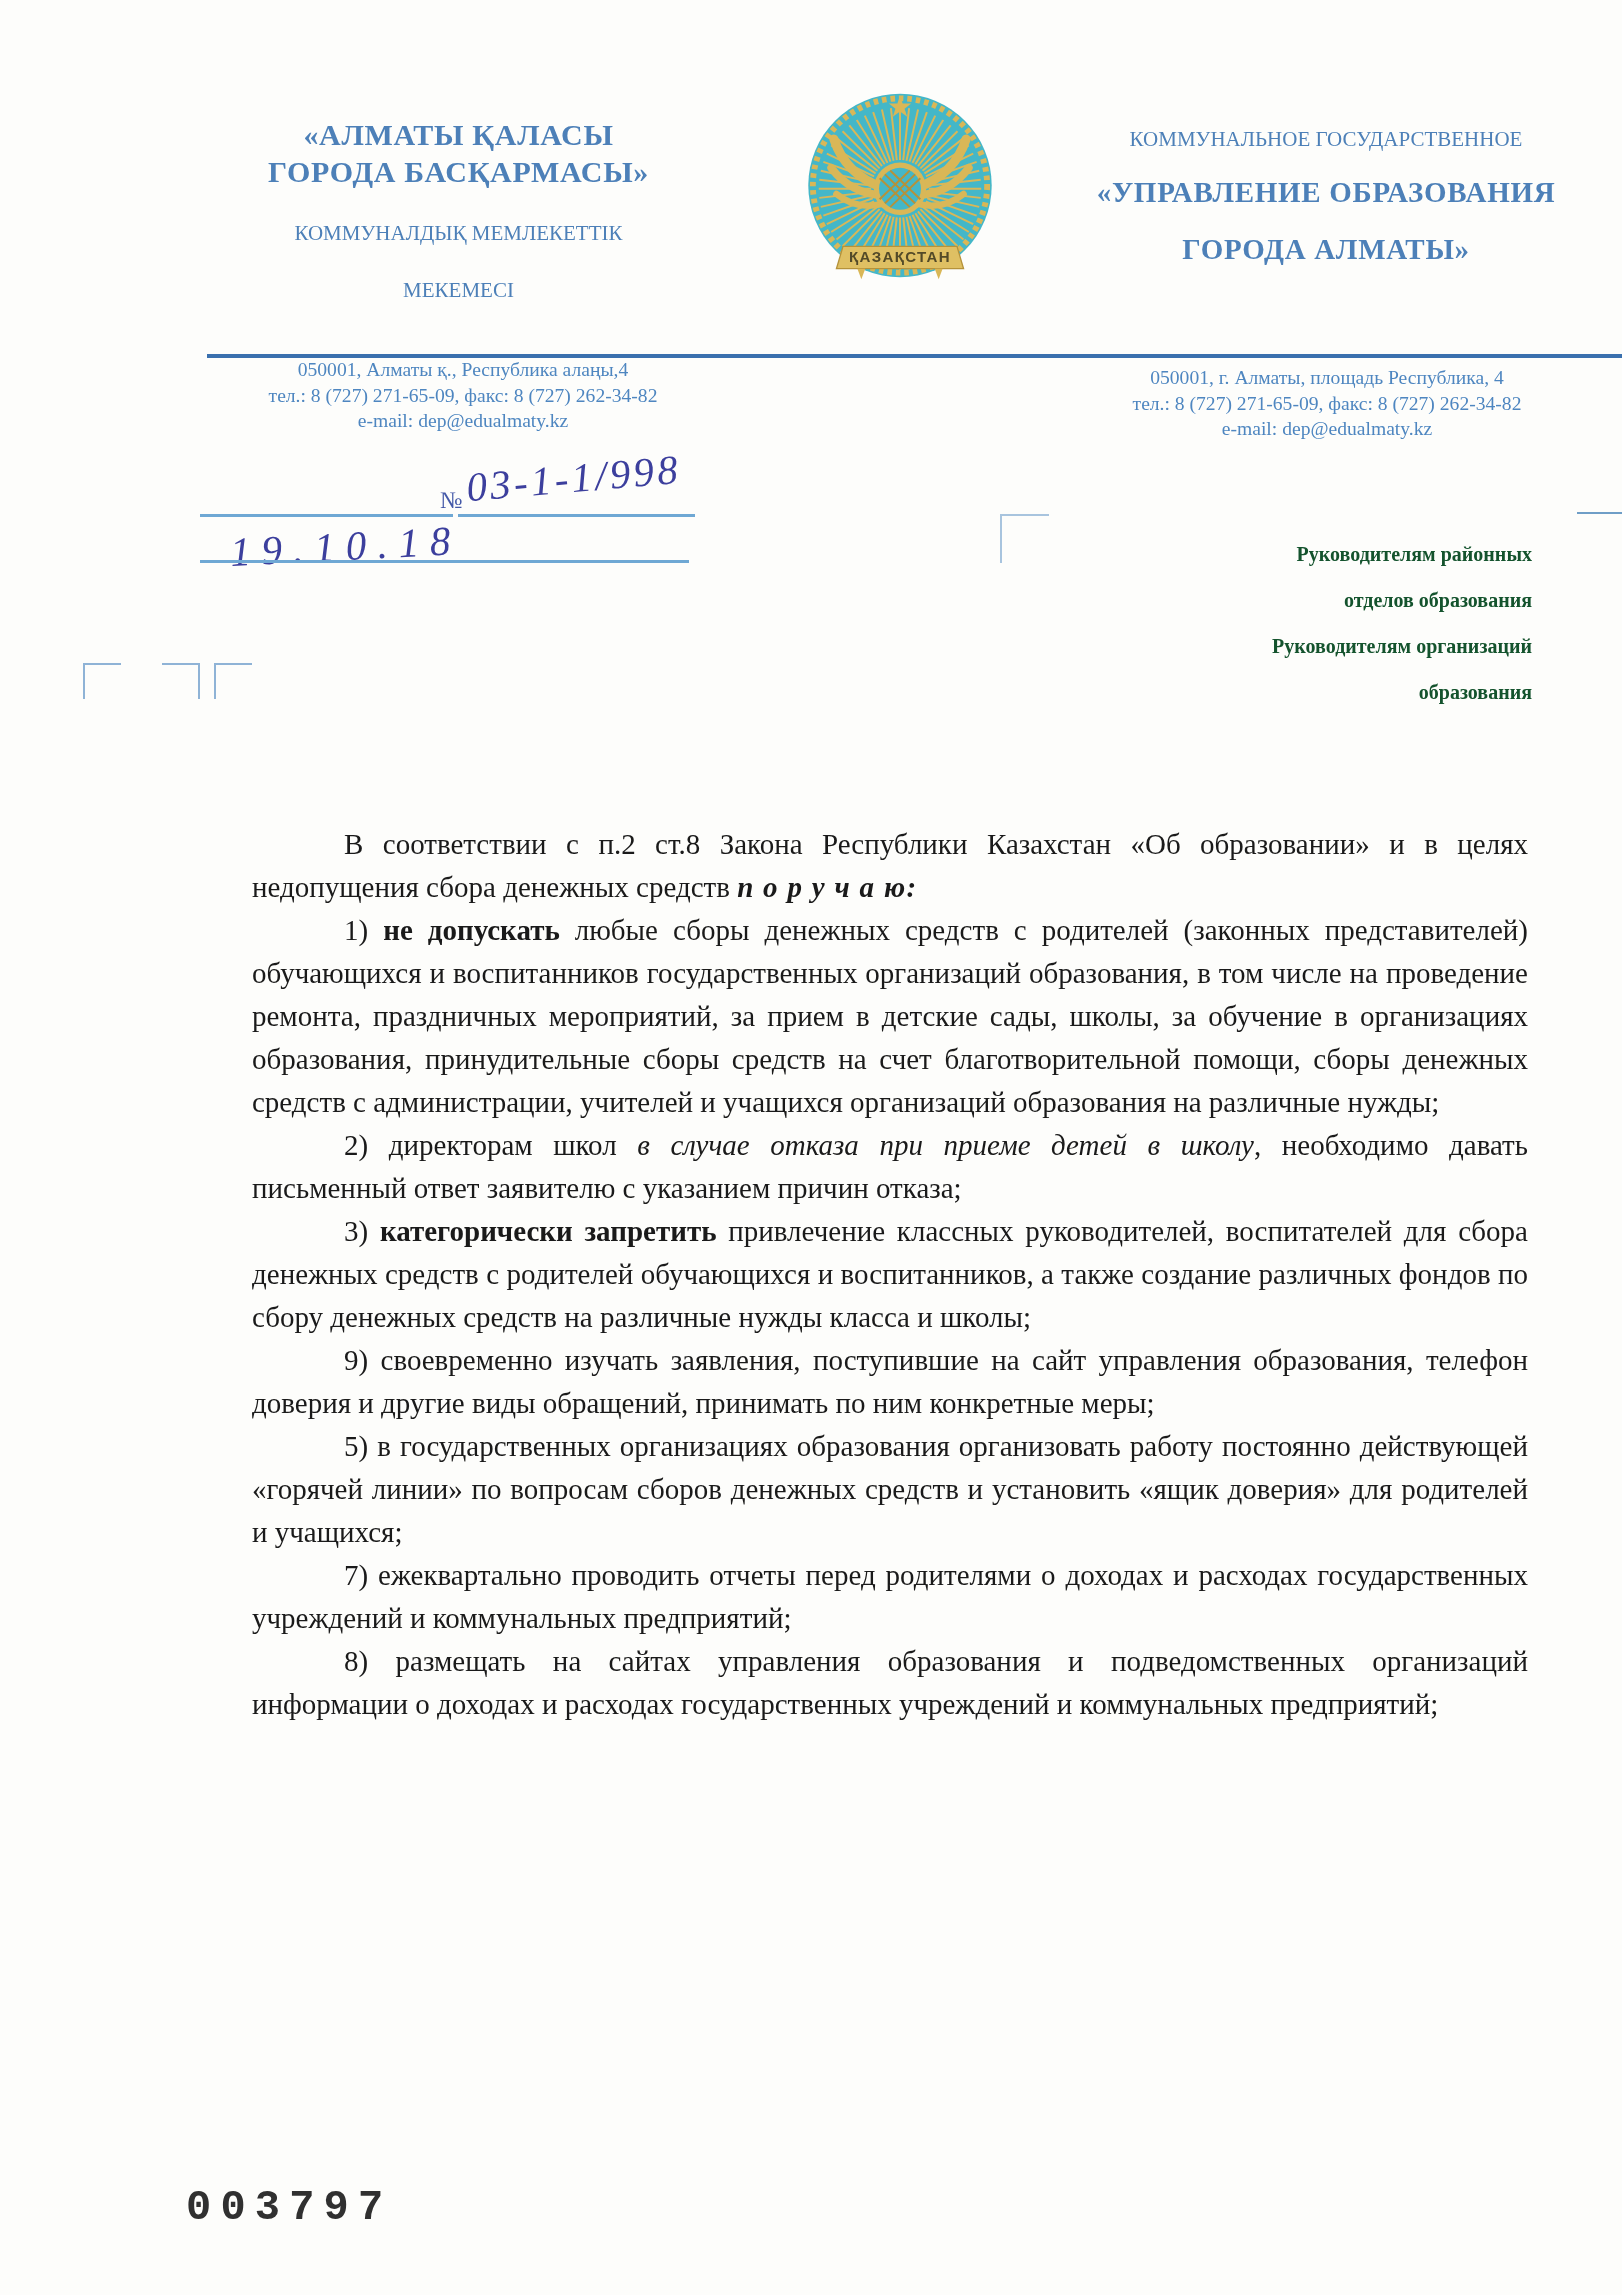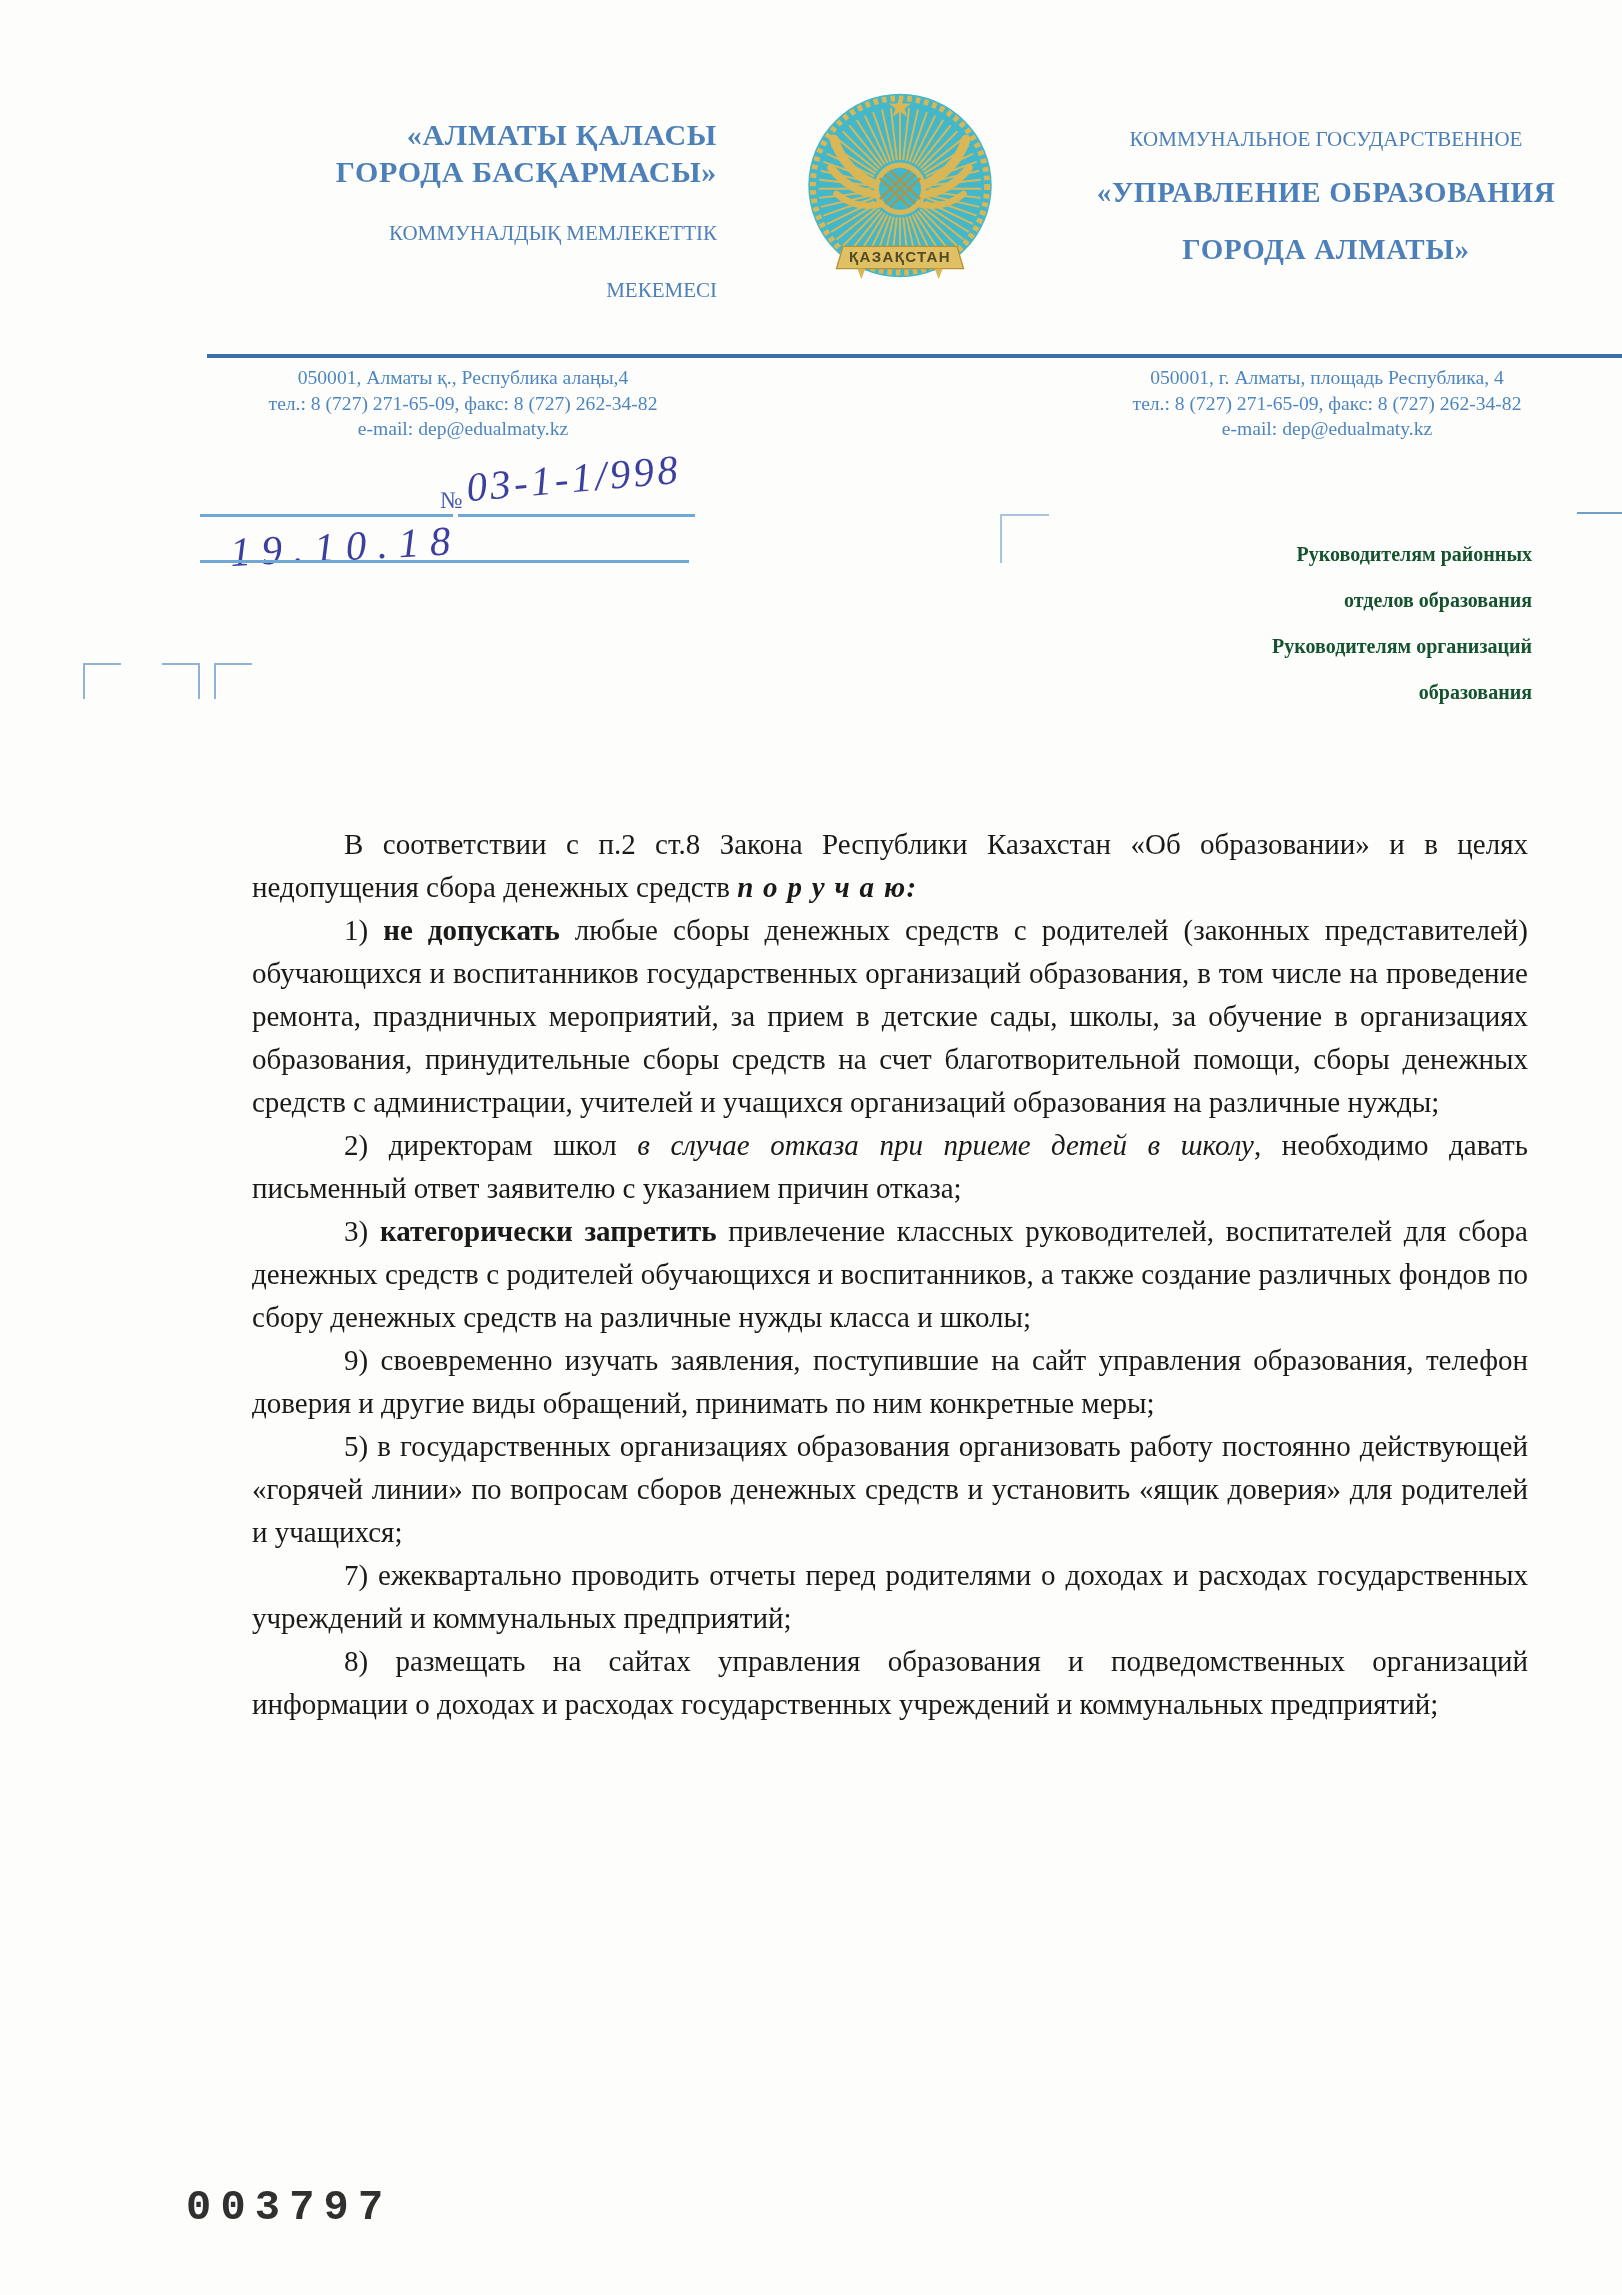--- a/index.html
+++ b/index.html
@@ -2,31 +2,31 @@
 <html lang="ru" style="font-size:10.5px"><head>
 <meta charset="utf-8">
 <title>Scanned letter</title>
 <style>
   html,body{margin:0;padding:0;background:#d9d9d9;}
   .page{position:relative;width:1623px;height:2295px;background:#fdfdfb;
         font-family:"Liberation Serif","DejaVu Serif",serif;overflow:hidden;}
 
   
   .org{position:absolute;text-align:center;color:#4d80b8;}
-  .org-left{left:200px;top:116px;width:517px;text-align:right;}
+  .org-left{left:200px;top:116px;width:517px;}
   .org-right{left:1033px;top:126px;width:586px;}
   .org-name{font-weight:bold;font-size:30px;line-height:37px;letter-spacing:0.7px;}
   .org-type{font-size:21px;line-height:27px;}
   .org-left .org-type{margin-top:30px;}
   .org-right .org-name{margin-top:21px;font-size:29px;line-height:36px;}
 
   .rule{position:absolute;left:207px;top:354px;width:1416px;height:3.9px;background:#3a70ae;}
 
   .contacts{position:absolute;color:#4e86c0;font-size:19.6px;line-height:25.5px;text-align:center;}
-  .contacts-left{left:211px;top:365px;width:504px;}
+  .contacts-left{left:211px;top:357px;width:504px;}
   .contacts-right{left:1035px;top:365px;width:584px;}
 
   
   .emblem{position:absolute;left:805px;top:90px;width:190px;height:191px;}
   .emblem svg{width:100%;height:100%;}
 
   
   .hand{position:absolute;color:#3c3f9d;font-style:italic;white-space:nowrap;}
   .no-sign{left:440px;top:487px;font-size:23.6px;font-style:normal;color:#4459a8;}
   .ref-number{left:466px;top:454px;font-size:41px;letter-spacing:3.3px;transform:rotate(-5deg);}

